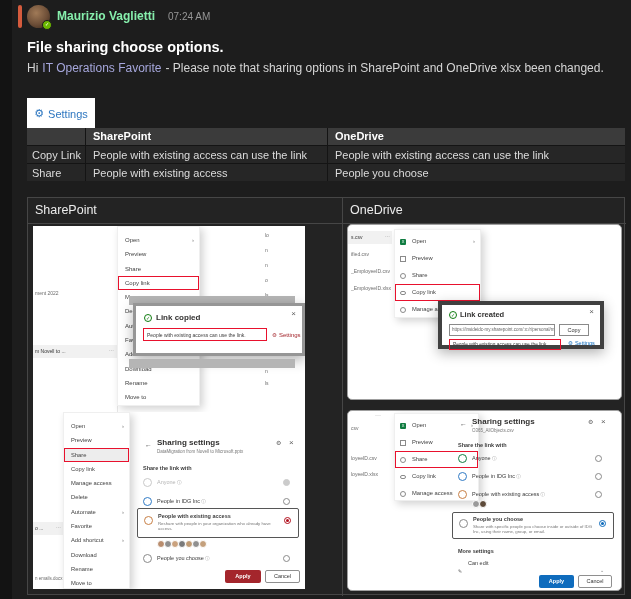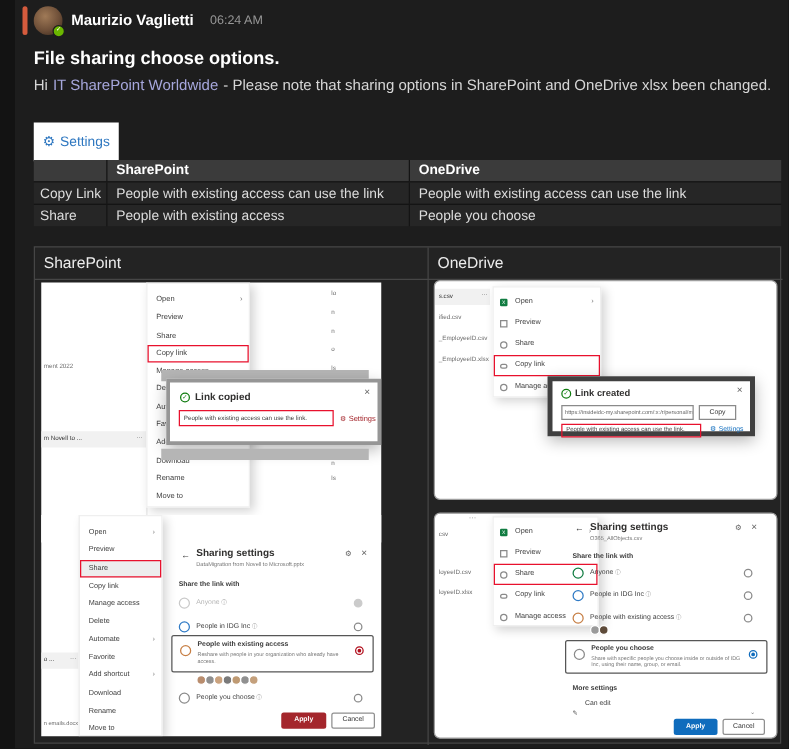--- a/index.html
+++ b/index.html
@@ -8,21 +8,21 @@
         font-family:"Liberation Sans",sans-serif;}
   .abs{position:absolute}
   
   .leftrail{left:0;top:0;width:12px;height:599px;background:#131313}
   .impbar{left:18px;top:5px;width:4px;height:23px;background:#d55b3d;border-radius:2px}
   .avatar{left:27px;top:5px;width:23px;height:23px;border-radius:50%;
           background:radial-gradient(circle at 40% 35%,#a07a57 0%,#6e4f38 55%,#33241a 100%)}
   .presence{left:42px;top:20px;width:10px;height:10px;border-radius:50%;background:#6bb700;
             border:1.5px solid #1d1d1d;color:#fff;font-size:5px;line-height:7px;text-align:center}
   .presence::after{content:"✓"}
-  .author{left:57px;top:9px;font-size:12px;font-weight:700;color:#ffffff}
+  .author{left:57px;top:9px;font-size:12px;font-weight:700;color:#86efac}
   .tstamp{left:168px;top:11px;font-size:10px;color:#979797}
   .msgtitle{left:27px;top:39px;font-size:14.5px;font-weight:700;color:#fff}
   .bodyline{left:27px;font-size:12px;color:#d6d6d6;white-space:nowrap}
   .mention{color:#a6a7dc;margin:0 4px}
   
   .setbtn{left:27px;top:98px;width:68px;height:31px;background:#fff;display:flex;align-items:center;
           justify-content:center;gap:4px;color:#2e77c0}
   .setbtn .gear{font-size:11px}
   .setbtn .lbl{font-size:11px}
   
@@ -112,25 +112,25 @@
 </style>
 </head>
 <body>
 
 <div id="root">
   <div class="abs leftrail"></div>
   <div class="abs impbar"></div>
   <div class="abs avatar"></div>
   <div class="abs presence"></div>
   <div class="abs author">Maurizio Vaglietti</div>
-  <div class="abs tstamp">06:24 AM</div>
+  <div class="abs tstamp">07:24 AM</div>
   <div class="abs msgtitle">File sharing choose options.</div>
 
   <div class="abs bodyline" style="top:61px">
-    <span>Hi</span><span class="mention">IT SharePoint Worldwide</span><span>- Please note that sharing options in SharePoint and OneDrive xlsx been changed.</span>
+    <span>Hi</span><span class="mention">IT Operations Favorite</span><span>- Please note that sharing options in SharePoint and OneDrive xlsx been changed.</span>
   </div>
 
   <div class="abs setbtn">
     <span class="gear">⚙</span>
     <span class="lbl">Settings</span>
   </div>
 
   <div class="abs opttable">
     <div class="trow head">
       <div class="c1"></div>

